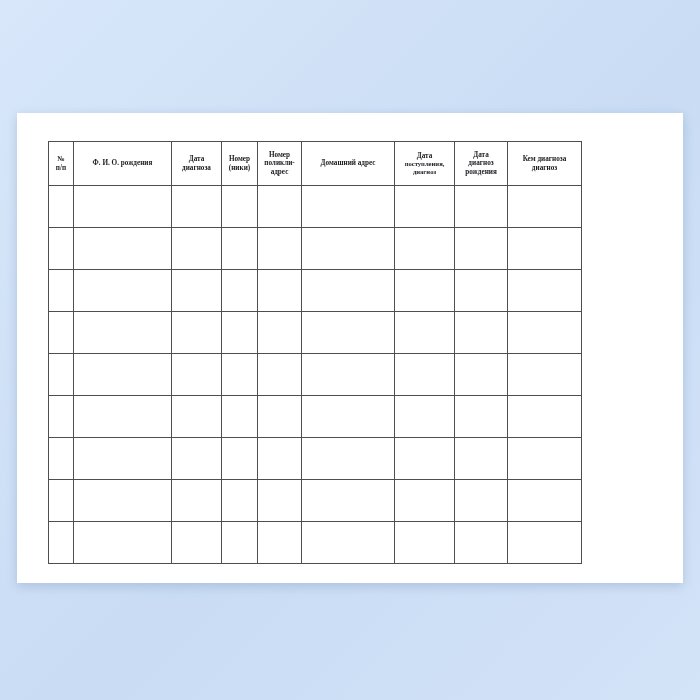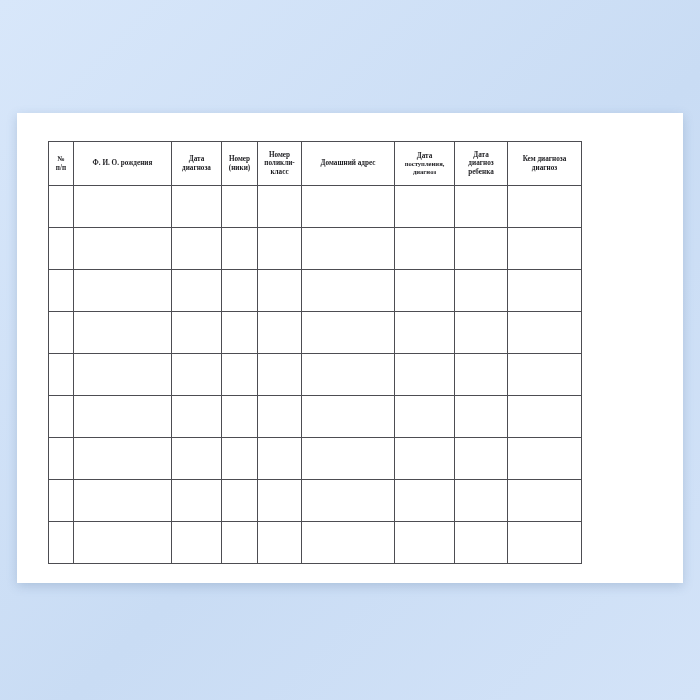--- a/index.html
+++ b/index.html
@@ -105,34 +105,34 @@
               <span class="hdr-line">Дата</span>
               <span class="hdr-line">диагноза</span>
             </th>
             <th>
               <span class="hdr-line">Номер</span>
               <span class="hdr-line">(ники)</span>
             </th>
             <th>
               <span class="hdr-line">Номер</span>
               <span class="hdr-line">поликли-</span>
-              <span class="hdr-line">класс</span>
+              <span class="hdr-line">адрес</span>
             </th>
             <th>
               <span class="hdr-line">Домашний адрес</span>
             </th>
             <th>
               <span class="hdr-line">Дата</span>
               <span class="hdr-line hdr-small">поступления,</span>
               <span class="hdr-line hdr-small">диагноз</span>
             </th>
             <th>
               <span class="hdr-line">Дата</span>
               <span class="hdr-line">диагноз</span>
-              <span class="hdr-line">ребенка</span>
+              <span class="hdr-line">рождения</span>
             </th>
             <th>
               <span class="hdr-line">Кем диагноза диагноз</span>
             </th>
           </tr>
         </thead>
         <tbody id="register-body">
             <tr>
               <td></td>
               <td></td>

